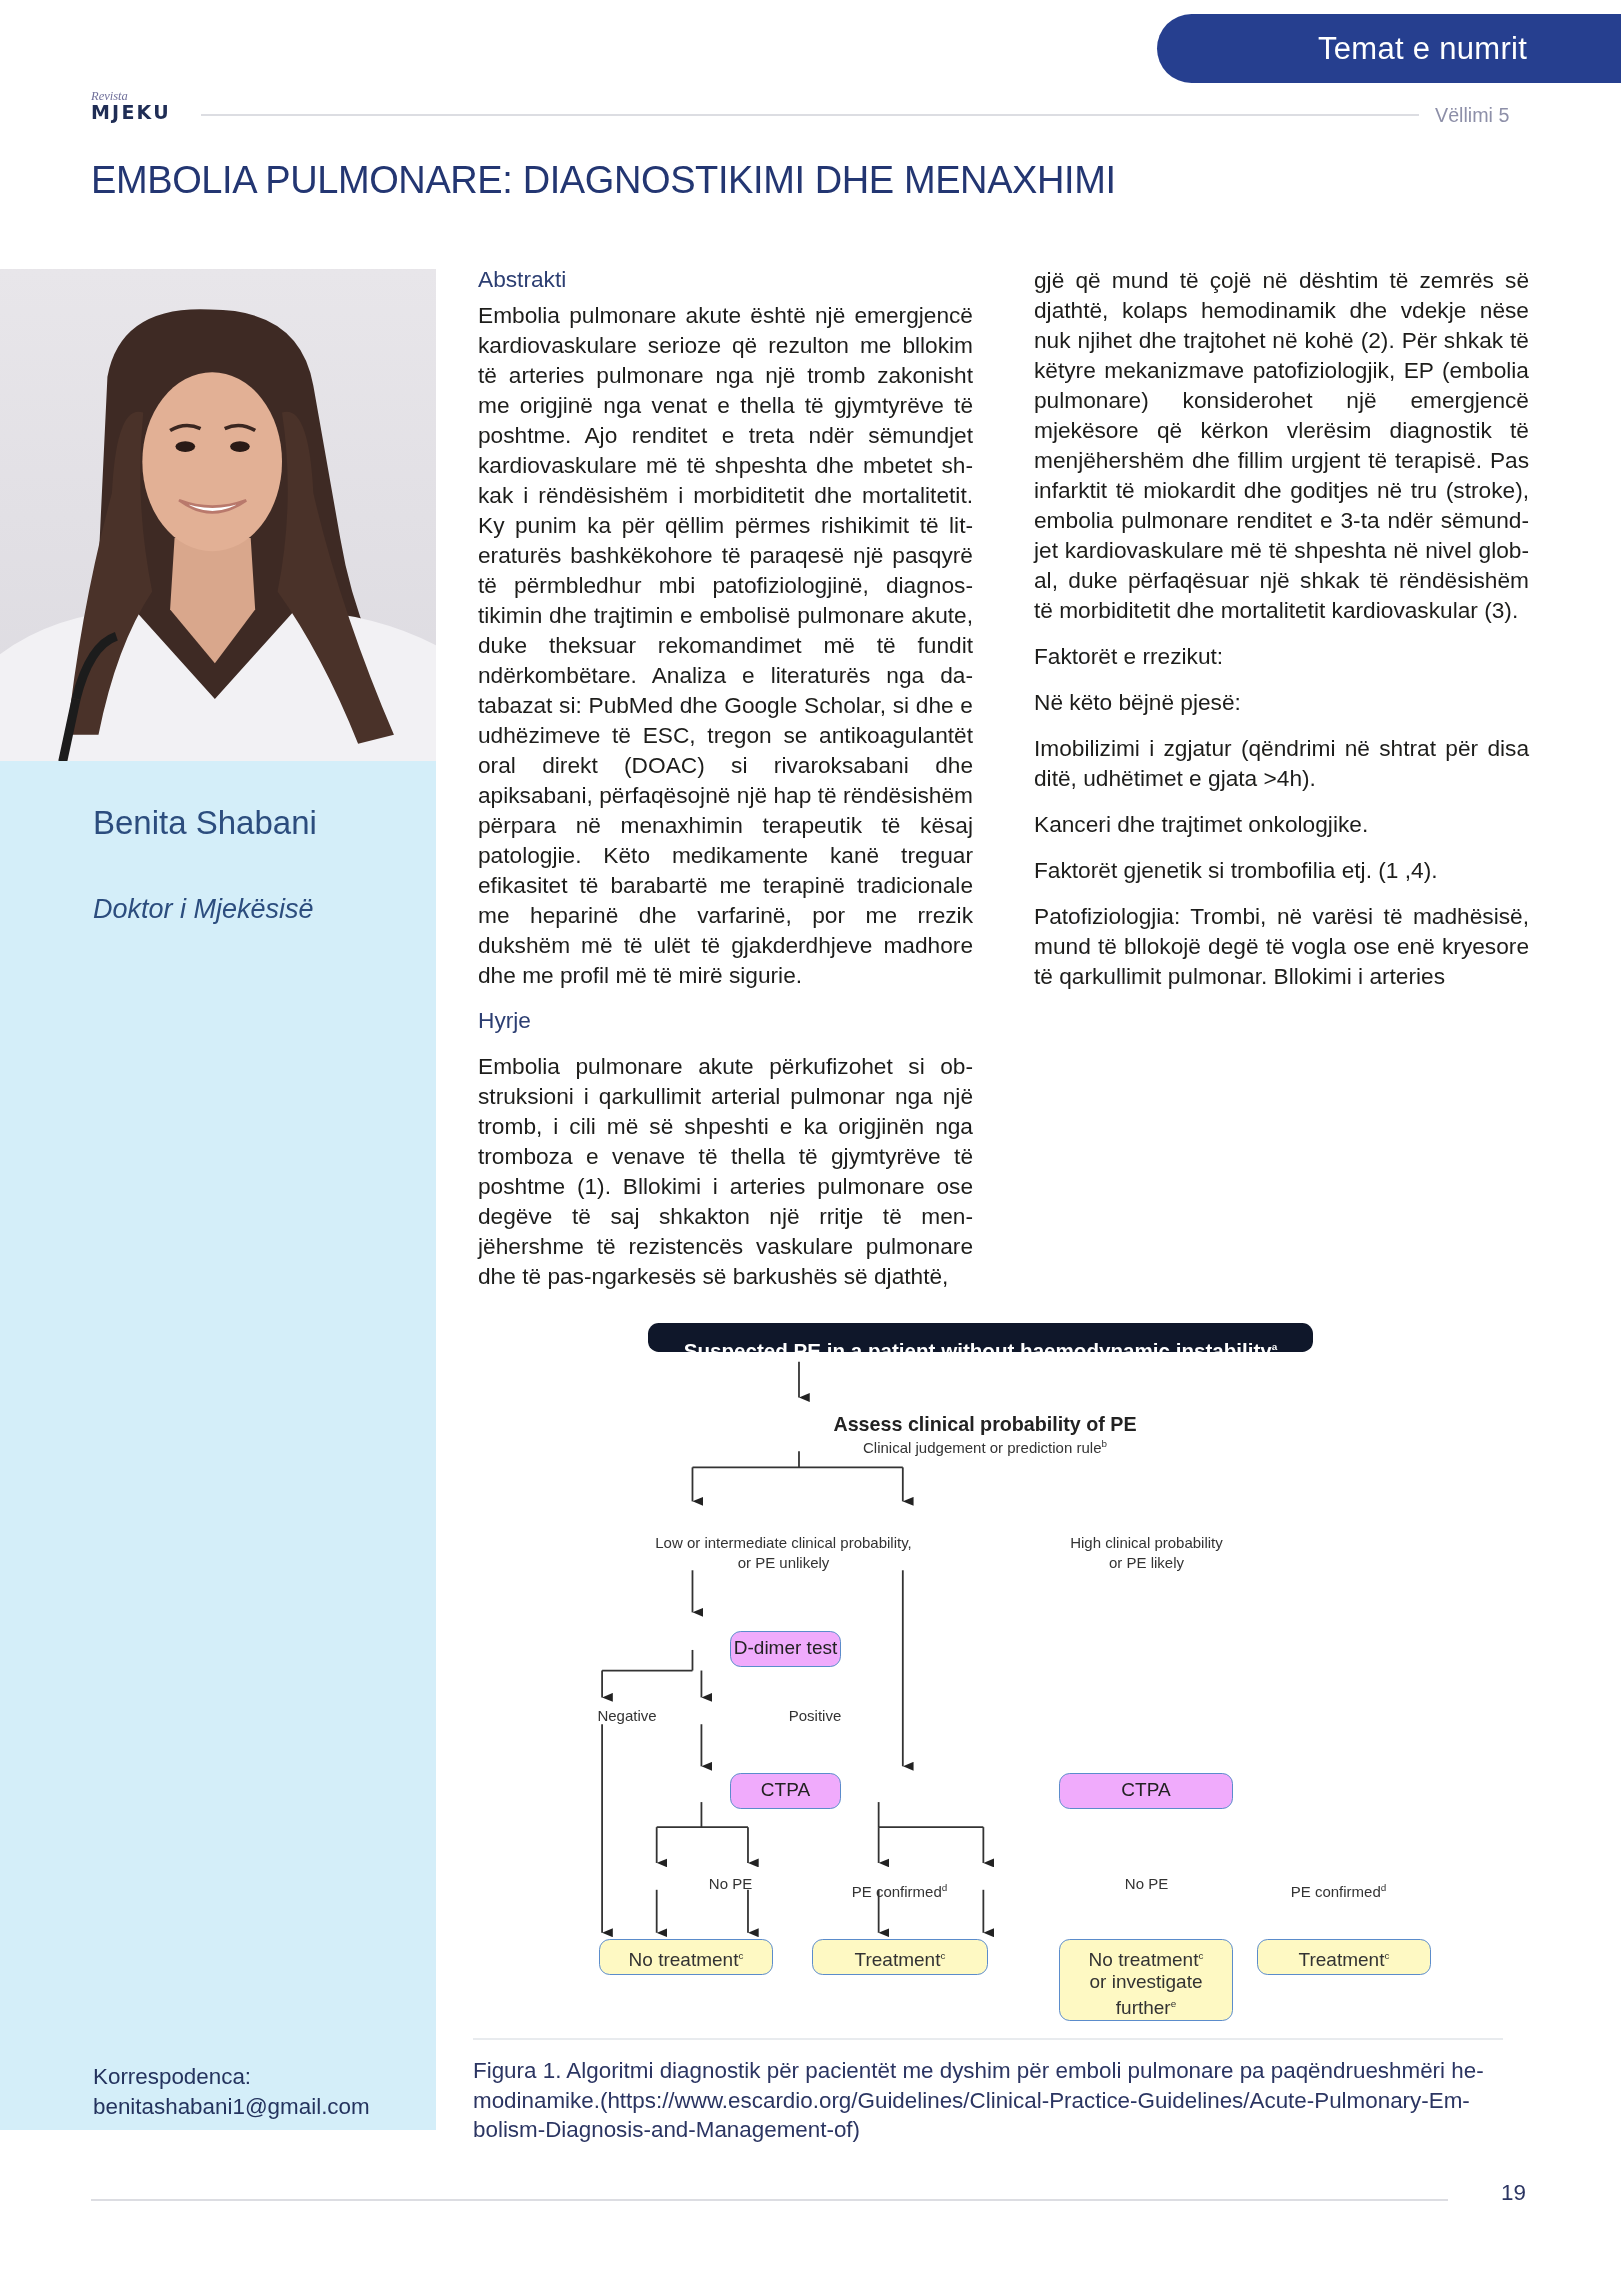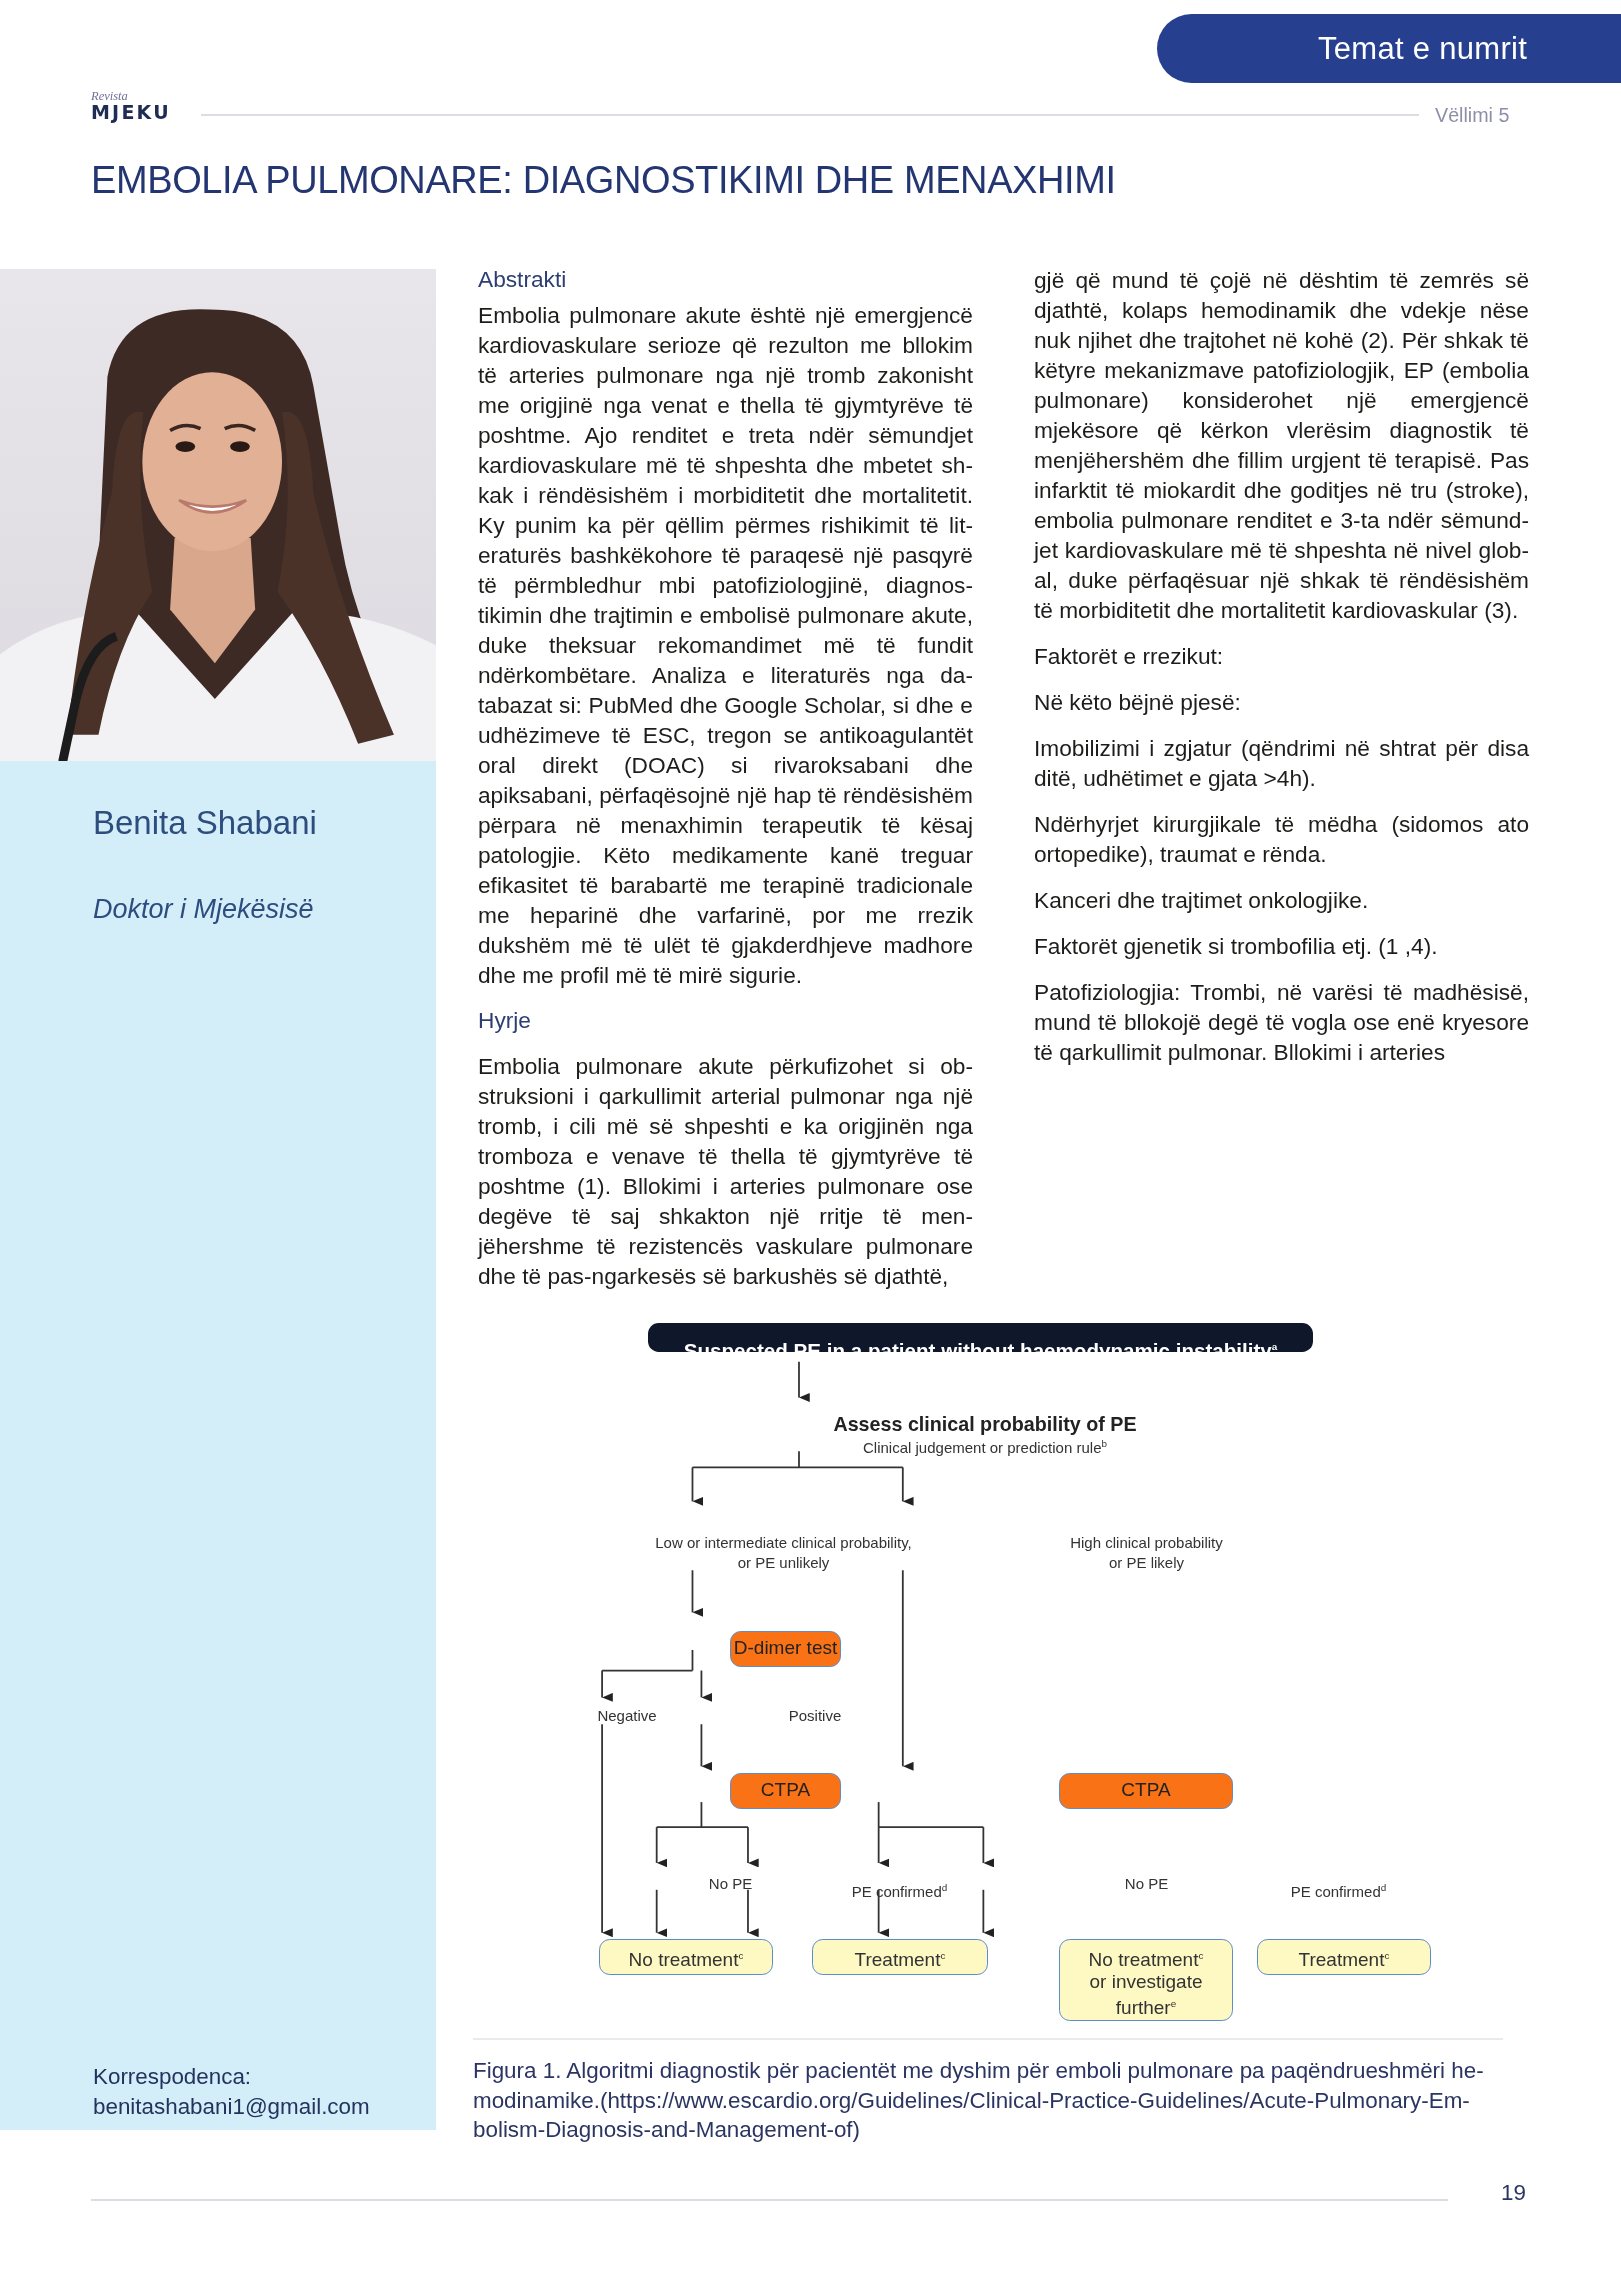--- a/index.html
+++ b/index.html
@@ -114,21 +114,20 @@
   <p>Embolia pulmonare akute është një emergjencë kardiovaskulare serioze që rezulton me bllokim të arteries pulmonare nga një tromb zakonisht me origjinë nga venat e thella të gjymtyrëve të poshtme. Ajo renditet e treta ndër sëmundjet kardiovaskulare më të shpeshta dhe mbetet sh­kak i rëndësishëm i morbiditetit dhe mortalitetit. Ky punim ka për qëllim përmes rishikimit të lit­eraturës bashkëkohore të paraqesë një pasqyrë të përmbledhur mbi patofiziologjinë, diagnos­tikimin dhe trajtimin e embolisë pulmonare akute, duke theksuar rekomandimet më të fun­dit ndërkombëtare. Analiza e literaturës nga da­tabazat si: PubMed dhe Google Scholar, si dhe e udhëzimeve të ESC, tregon se antikoagulantët oral direkt (DOAC) si rivaroksabani dhe apiksaba­ni, përfaqësojnë një hap të rëndësishëm përpara në menaxhimin terapeutik të kësaj patologjie. Këto medikamente kanë treguar efikasitet të barabartë me terapinë tradicionale me heparinë dhe varfarinë, por me rrezik dukshëm më të ulët të gjakderdhjeve madhore dhe me profil më të mirë sigurie.</p>
   <h3 class="intro-head">Hyrje</h3>
   <p>Embolia pulmonare akute përkufizohet si ob­struksioni i qarkullimit arterial pulmonar nga një tromb, i cili më së shpeshti e ka origjinën nga tromboza e venave të thella të gjymtyrëve të poshtme (1). Bllokimi i arteries pulmonare ose degëve të saj shkakton një rritje të men­jëhershme të rezistencës vaskulare pulmonare dhe të pas-ngarkesës së barkushës së djathtë,</p>
 </div>
 
 <div class="col col-2">
   <p>gjë që mund të çojë në dështim të zemrës së djathtë, kolaps hemodinamik dhe vdekje nëse nuk njihet dhe trajtohet në kohë (2). Për shkak të këtyre mekanizmave patofiziologjik, EP (em­bolia pulmonare) konsiderohet një emergjencë mjekësore që kërkon vlerësim diagnostik të menjëhershëm dhe fillim urgjent të terapisë. Pas infarktit të miokardit dhe goditjes në tru (stroke), embolia pulmonare renditet e 3-ta ndër sëmund­jet kardiovaskulare më të shpeshta në nivel glob­al, duke përfaqësuar një shkak të rëndësishëm të morbiditetit dhe mortalitetit kardiovaskular (3).</p>
   <p style="text-align:left">Faktorët e rrezikut:</p>
   <p style="text-align:left">Në këto bëjnë pjesë:</p>
   <p>Imobilizimi i zgjatur (qëndrimi në shtrat për disa ditë, udhëtimet e gjata &gt;4h).</p>
-  <p>Ndërhyrjet kirurgjikale të mëdha (sidomos ato ortopedike), traumat e rënda.</p>
   <p style="text-align:left">Kanceri dhe trajtimet onkologjike.</p>
   <p style="text-align:left">Faktorët gjenetik si trombofilia etj. (1 ,4).</p>
   <p>Patofiziologjia: Trombi, në varësi të madhësisë, mund të bllokojë degë të vogla ose enë krye­sore të qarkullimit pulmonar. Bllokimi i arteries</p>
 </div>
 
 <div class="figure">
   <svg width="878" height="716" viewBox="0 0 980 800">
     <defs>
       <marker id="arr" markerWidth="10" markerHeight="12" refX="5" refY="12" orient="auto" markerUnits="userSpaceOnUse">
         <path d="M0 0 L10 0 L5 12 Z" fill="#222"></path>
@@ -172,21 +171,21 @@
     </g>
   </svg>
 </div>
 
 <style>
   .fc { position: absolute; font-family: "Liberation Sans", sans-serif; text-align: center; }
   .fc-green { left: 648px; top: 1323px; width: 665px; height: 29px; background: #0f172a; border-radius: 10.7px; color: #ffffff; font-size: 20.6px; font-weight: bold; line-height: 47px; }
   .fc-assess-title { left: 734px; top: 1413px; width: 502px; font-size: 19.7px; font-weight: bold; color: #222; }
   .fc-assess-sub { left: 734px; top: 1438px; width: 502px; font-size: 15px; color: #333; }
   .fc-label { font-size: 15px; color: #333; line-height: 19.7px; }
-  .fc-blue { background: #f97316; border: 1.8px solid #5b8ccb; border-radius: 10.7px; color: #222; font-size: 19px; }
+  .fc-blue { background: #f0abfc; border: 1.8px solid #5b8ccb; border-radius: 10.7px; color: #222; font-size: 19px; }
   .fc-white { background: #fef9c3; border: 1.8px solid #5b8ccb; border-radius: 10.7px; color: #333; font-size: 19px; line-height: 21.5px; }
   .fc sup { font-size: 9.9px; vertical-align: super; }
 </style>
 
 <div class="fc fc-green">
   <span>Suspected PE in a patient without haemodynamic instability</span><sup>a</sup>
 </div>
 <div class="fc fc-assess-title">Assess clinical probability of PE</div>
 <div class="fc fc-assess-sub">
   <span>Clinical judgement or prediction rule</span><sup>b</sup>

